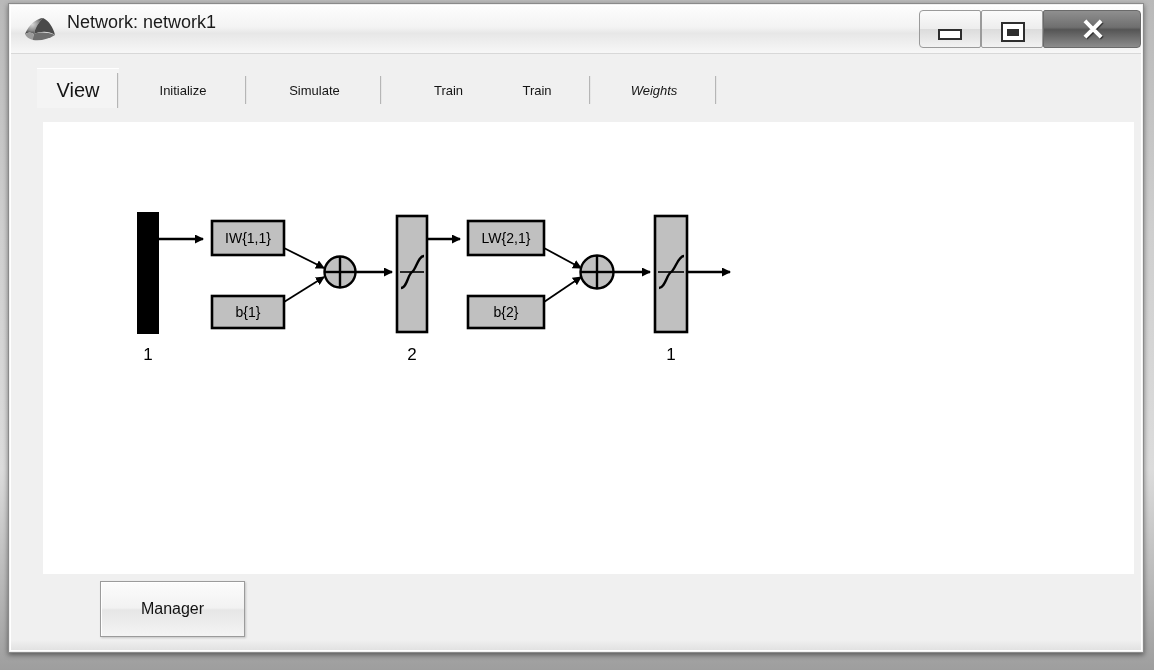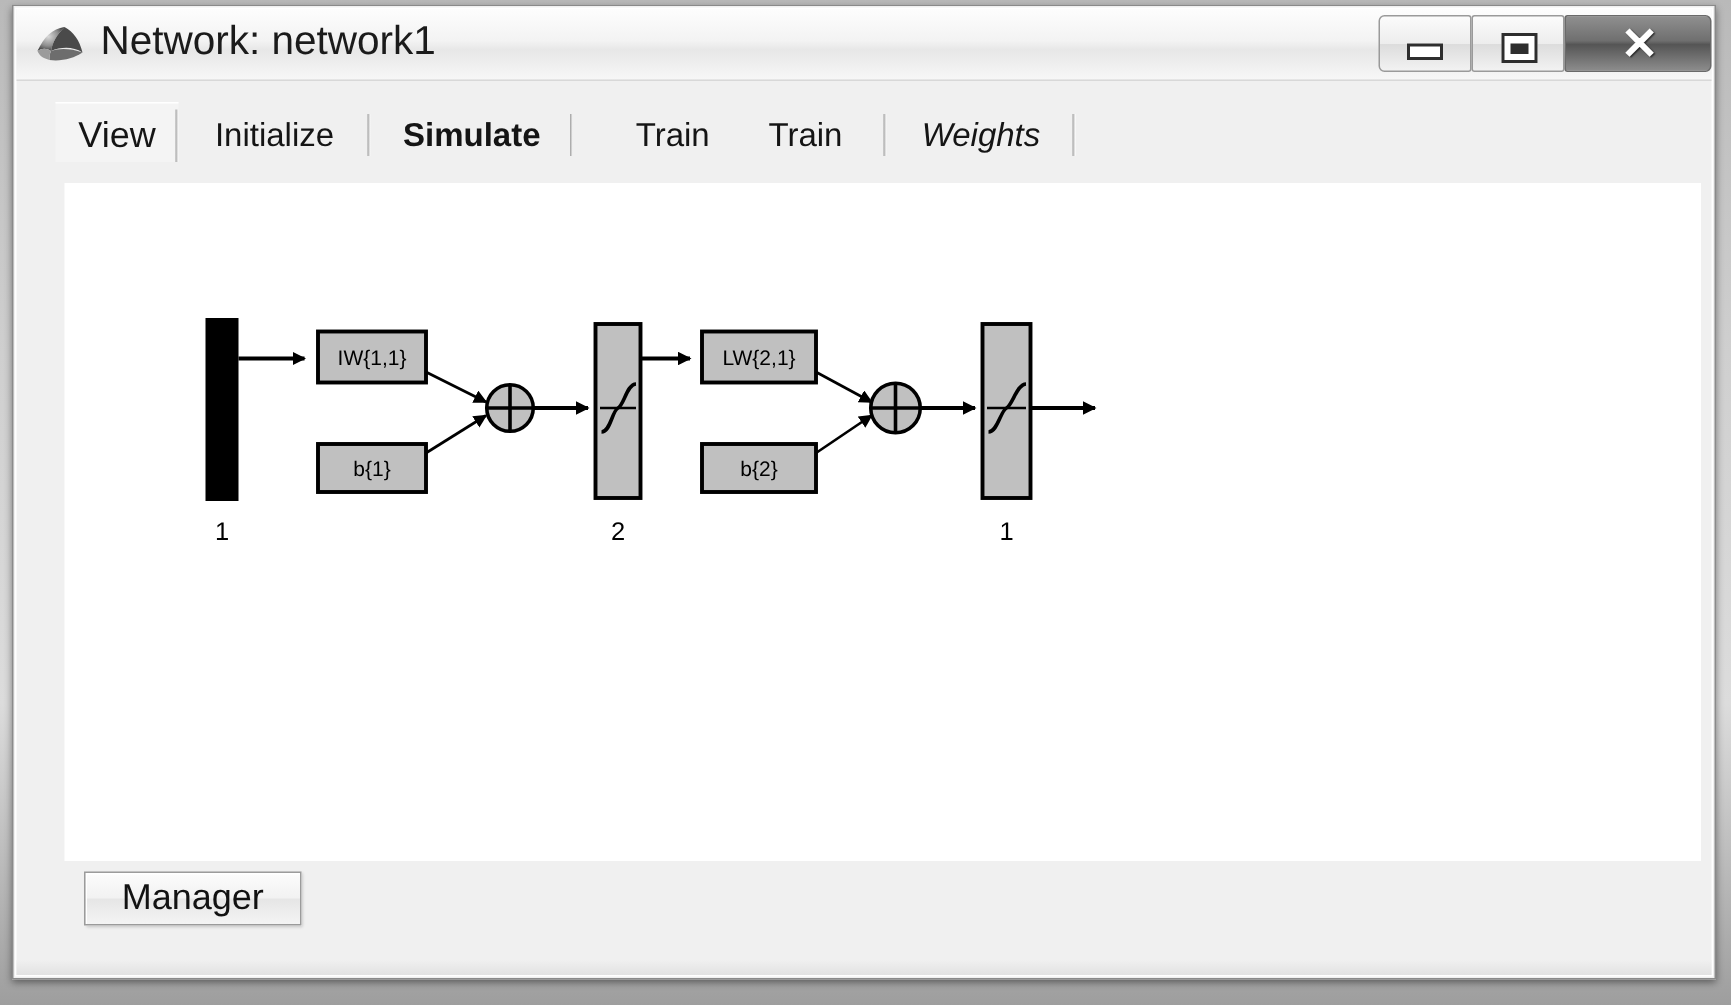--- a/index.html
+++ b/index.html
@@ -32,21 +32,21 @@
     position:absolute;left:2px;top:2px;width:1130px;height:48px;
     background:linear-gradient(180deg,#fdfdfd 0%,#f3f3f3 45%,#e7e7e7 58%,#f7f7f7 100%);
     border-bottom:1px solid #d8d8d8;
     box-sizing:border-box;
   }
   #app-icon{
     position:absolute;left:12px;top:9px;width:34px;height:30px;
   }
   #title-text{
     position:absolute;left:56px;top:6px;
-    font-size:27px;color:#1b1b1b;
+    font-size:18px;color:#1b1b1b;
     letter-spacing:0px;
     white-space:nowrap;
   }
   .winbtn{
     position:absolute;top:4px;height:38px;width:62px;
     border:1px solid #9a9a9a;
     box-sizing:border-box;
     background:linear-gradient(180deg,#fbfbfb 0%,#ededed 50%,#dcdcdc 51%,#f2f2f2 100%);
     border-radius:2px;
     cursor:default;
@@ -77,58 +77,59 @@
     display:flex;align-items:center;justify-content:center;
     text-shadow:1px 1px 1px rgba(0,0,0,.6);
   }
   
   #tabstrip{
     position:absolute;left:20px;top:64px;width:1100px;height:40px;
   }
   .tab{
     position:absolute;top:4px;height:36px;
     display:flex;align-items:center;justify-content:center;
-    font-size:22px;color:#151515;
+    font-size:13px;color:#151515;
     background:#f0f0f0;
     box-sizing:border-box;
     cursor:default;
     white-space:nowrap;
   }
   .tab .sep{
     position:absolute;right:0;top:4px;bottom:4px;width:2px;
     background:linear-gradient(90deg,#9d9d9d,#ffffff);
   }
   .tab.active{
     top:0px;height:44px;
     background:#f4f4f4;
     border-top:1px solid #ffffff;
-    font-size:24px;
+    font-size:20px;
   }
   
   #panel{
     position:absolute;left:14px;top:104px;width:1108px;height:472px;
     background:#f0f0f0;
     box-sizing:border-box;
   }
   #canvas{
     position:absolute;left:20px;top:14px;width:1091px;height:452px;
     background:#ffffff;
   }
   
   #diagram{position:absolute;left:0;top:0;width:1091px;height:452px;}
   
   .footbtn{
-    position:absolute;top:577px;height:36px;
+    position:absolute;top:577px;height:56px;
     border:1px solid #9b9b9b;
     box-sizing:border-box;
     background:linear-gradient(180deg,#fcfcfc 0%,#f2f2f2 48%,#e6e6e6 52%,#f4f4f4 100%);
     display:flex;align-items:center;justify-content:center;
-    font-size:24px;color:#121212;
+    font-size:16px;color:#121212;
     cursor:default;
     box-shadow:inset 1px 1px 0 #ffffff, 1px 1px 2px rgba(0,0,0,.18);
+    margin-left:44px;
   }
   #btn-manager{left:47px;width:145px;}
   #btn-close-footer{left:205px;width:147px;}
   
   #win-bottom-shade{
     position:absolute;left:2px;bottom:2px;width:1130px;height:10px;
     background:linear-gradient(180deg,#f0f0f0,#e2e2e2);
   }
 </style>
 </head>
@@ -174,21 +175,21 @@
 
   <div id="tabstrip">
     <div class="tab active" id="tab-0" style="left:8px;width:82px;">
       <span>View</span>
       <span class="sep"></span>
     </div>
     <div class="tab" id="tab-1" style="left:90px;width:128px;">
       <span>Initialize</span>
       <span class="sep"></span>
     </div>
-    <div class="tab" id="tab-2" style="left:218px;width:135px;font-weight:bold;">
+    <div class="tab" id="tab-2" style="left:218px;width:135px;">
       <span>Simulate</span>
       <span class="sep"></span>
     </div>
     <div class="tab" id="tab-3" style="left:353px;width:101px;margin-left:16px;">
       <span>Train</span>
       <span class="sep"></span>
     </div>
     <div class="tab" id="tab-4" style="left:454px;width:108px;">
       <span>Train</span>
       <span class="sep"></span>

